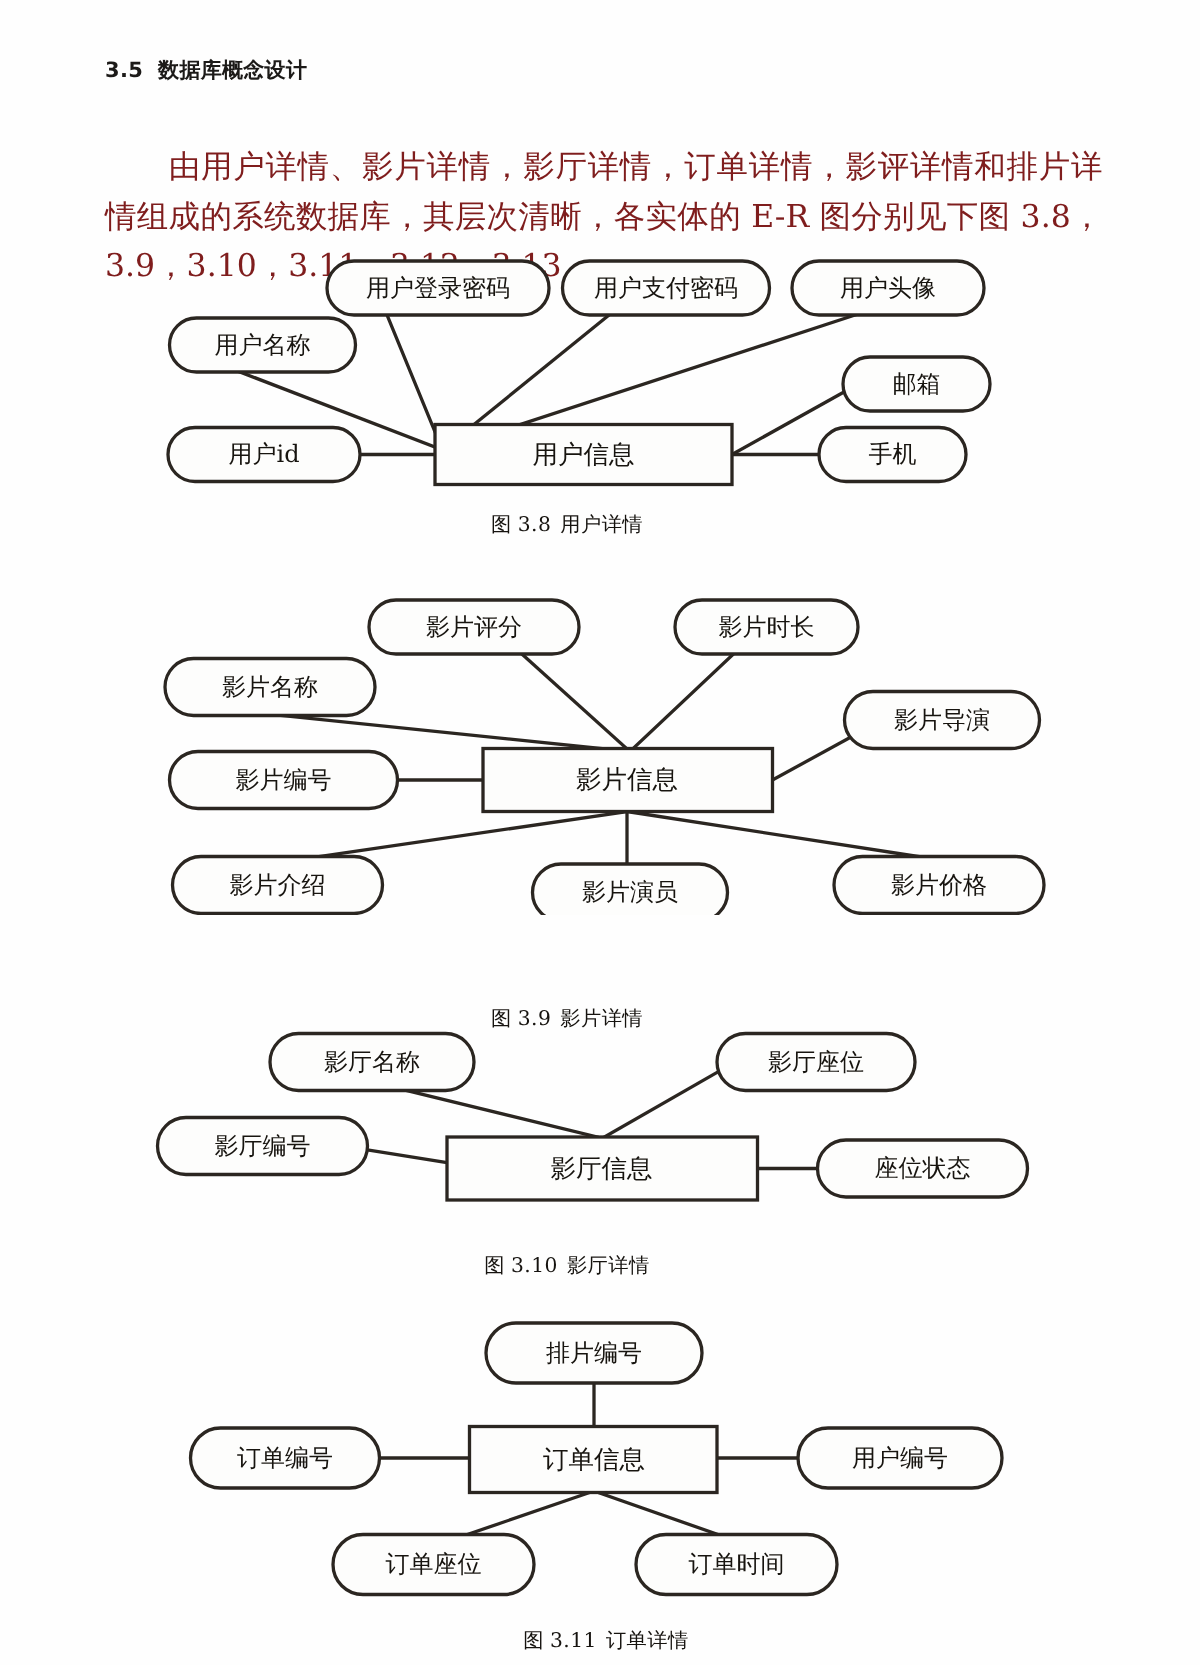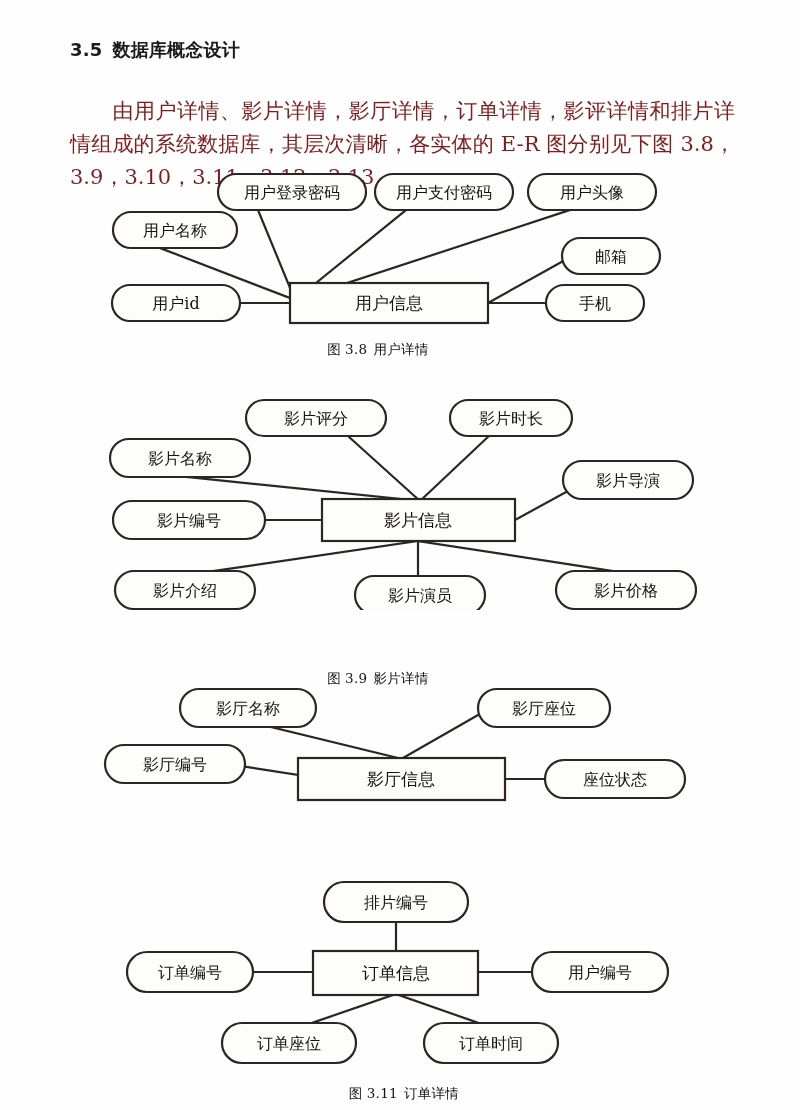--- a/index.html
+++ b/index.html
@@ -19,21 +19,21 @@
     position: absolute;
     inset: 0;
     background: #fefefe;
   }
 
   
   .heading {
     position: absolute;
     left: 70px;
     top: 38px;
-    font-size: 18px;
+    font-size: 14px;
     font-weight: bold;
     letter-spacing: 0.2px;
     white-space: nowrap;
     font-family: "DejaVu Sans", sans-serif;
   }
   .heading .num { margin-right: 10px; }
 
   .para {
     position: absolute;
     left: 70px;
@@ -241,20 +241,23 @@
         <rect class="shape" x="105" y="70" width="140" height="38" rx="19" ry="19"></rect>
         <text class="node-label" x="175" y="90">影厅编号</text>
       </g>
       <g>
         <rect class="shape" x="545" y="85" width="140" height="38" rx="19" ry="19"></rect>
         <text class="node-label" x="615" y="105">座位状态</text>
       </g>
     </svg>
   </div>
 
+  <div class="caption" style="top:835px;">
+    <span>图</span><span class="cap-num">3.10</span><span>影厅详情</span>
+  </div>
 
   <div class="diagram" style="top:875px;">
     <svg width="800" height="195" viewBox="0 0 800 195">
       <g>
         <line class="edge" x1="396" y1="76" x2="396" y2="40"></line>
         <line class="edge" x1="313" y1="97" x2="252" y2="97"></line>
         <line class="edge" x1="478" y1="97" x2="532" y2="97"></line>
         <line class="edge" x1="396" y1="119" x2="300" y2="152"></line>
         <line class="edge" x1="396" y1="119" x2="490" y2="152"></line>
       </g>

